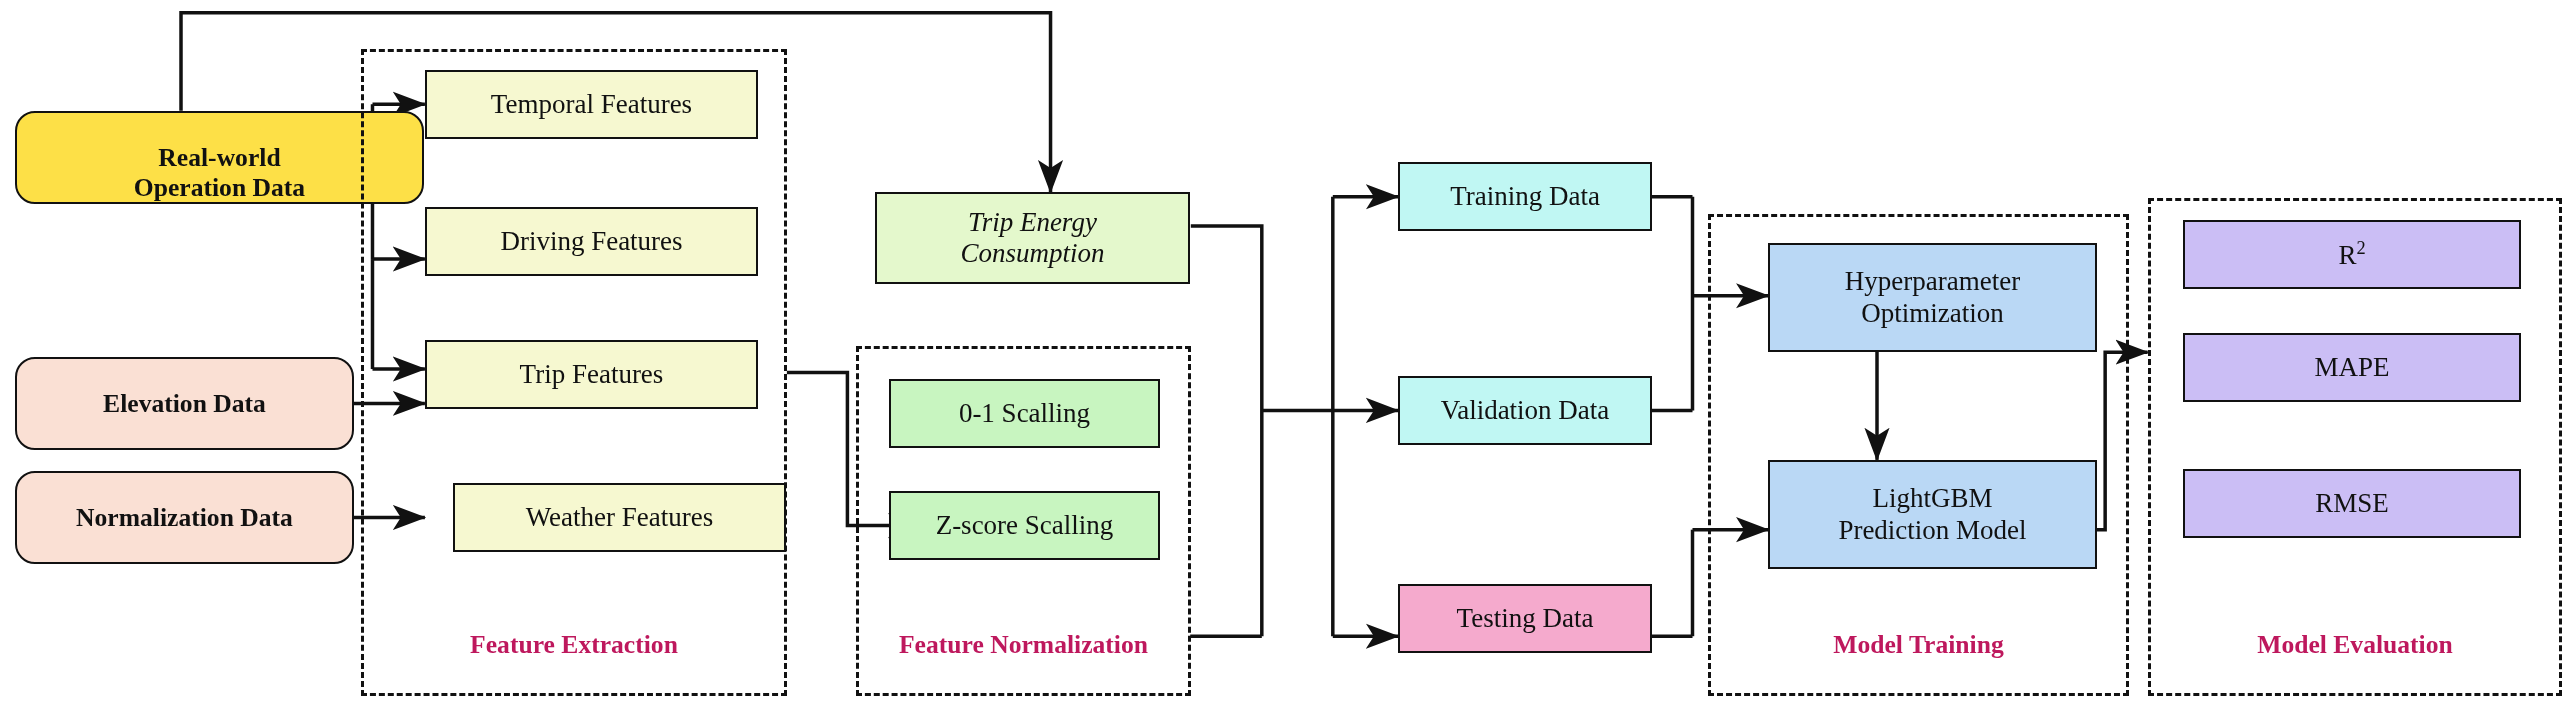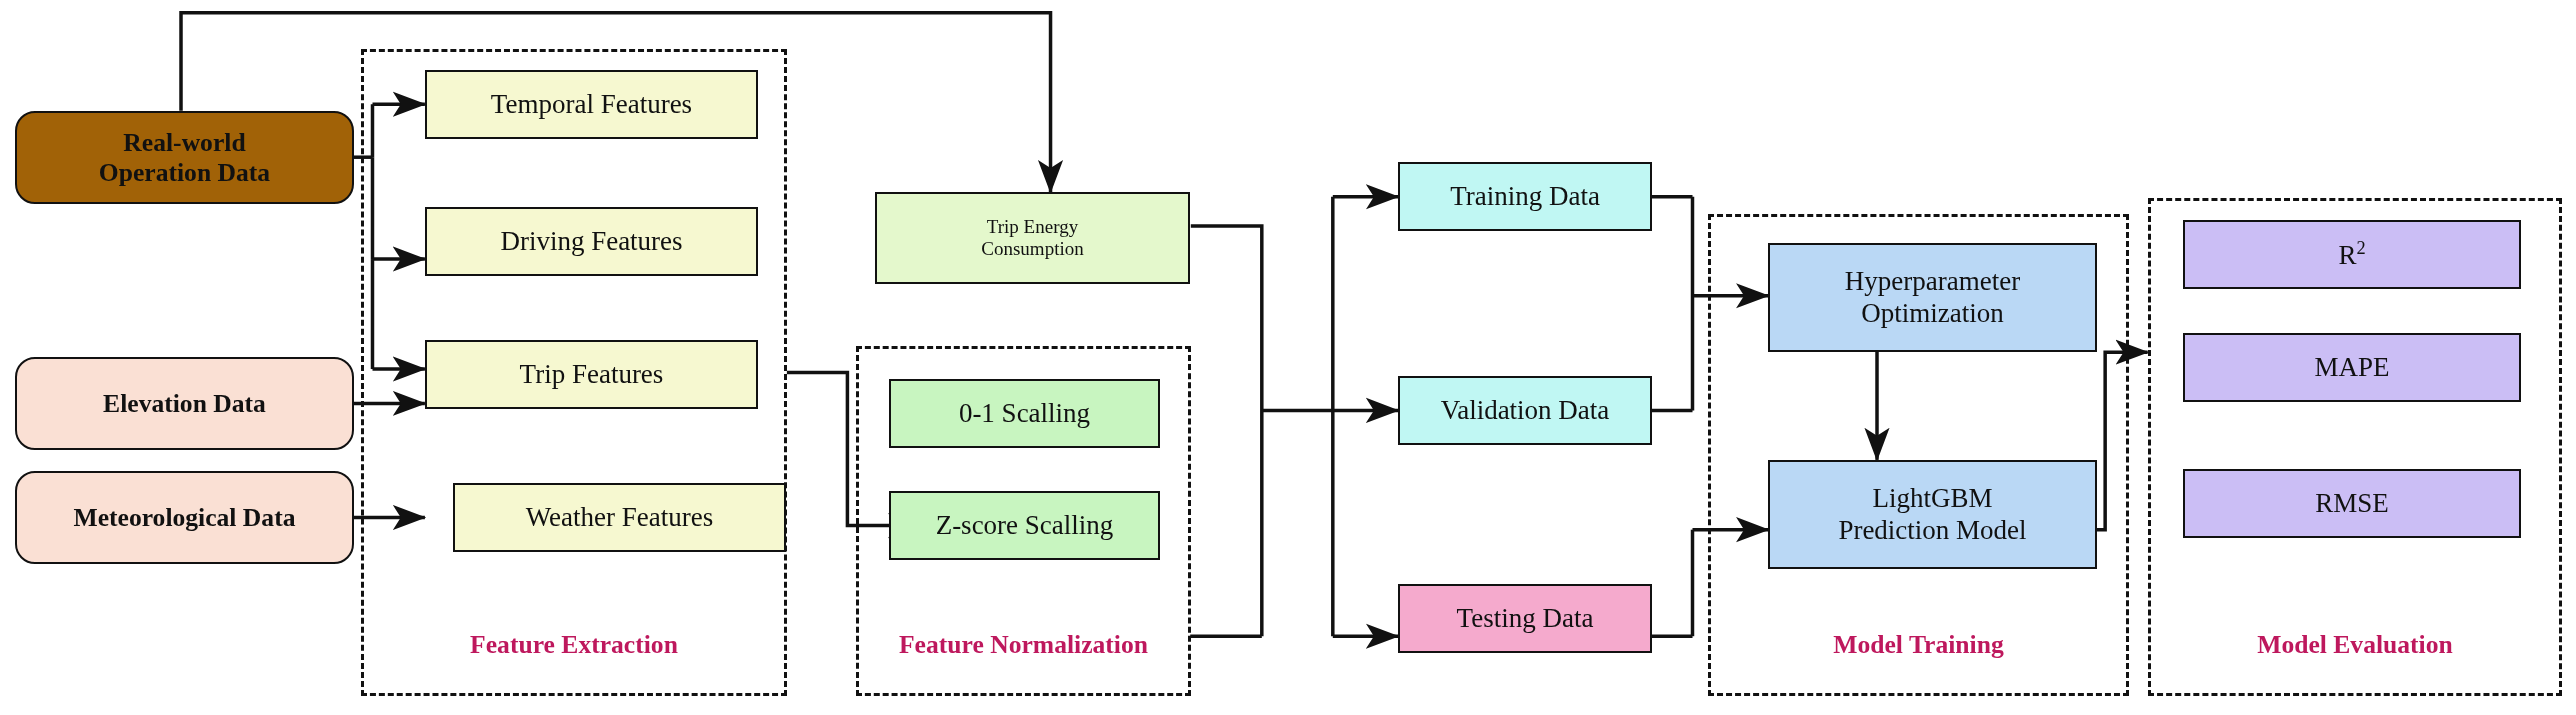--- a/index.html
+++ b/index.html
@@ -31,21 +31,21 @@
   .group-label{
     position:absolute;
     font-weight:bold;
     color:#be185d;
     text-align:center;
     font-family:"Liberation Serif", serif;
     white-space:nowrap;
   }
   .src{font-size:25.6px;}
   .feat{font-size:27px;}
-  .tec{font-size:19px;}
+  .tec{font-size:27px;font-style:italic;}
   .scal{font-size:27px;}
   .split{font-size:27px;}
   .train{font-size:27px;}
   .eval{font-size:27px;}
   .glabel{font-size:25.6px;}
   sup{font-size:0.68em;vertical-align:super;}
 </style>
 </head>
 <body>
 
@@ -93,30 +93,30 @@
       <path d="M2838,1093 L2908,1093"></path>
       <path d="M2908,1093 L2908,910"></path>
       <path d="M2908,910 L3038,910" marker-end="url(#ah)"></path>
 
       <path d="M3225,602 L3225,790" marker-end="url(#ah)"></path>
 
       <path d="M3567,910 L3617,910 L3617,605 L3690,605" marker-end="url(#ah)"></path>
     </g>
   </svg>
 
-  <div class="node rounded src" style="left:15px;top:111px;width:339px;height:93px;background:#a16207;">
+  <div class="node rounded src" style="left:15px;top:111px;width:409px;height:93px;background:#fde047;align-items:flex-end;">
     <span>Real-world<br>Operation Data</span>
   </div>
 
   <div class="node rounded src" style="left:15px;top:357px;width:339px;height:93px;background:#fae0d4;">
     <span>Elevation Data</span>
   </div>
 
   <div class="node rounded src" style="left:15px;top:471px;width:339px;height:93px;background:#fae0d4;">
-    <span>Meteorological Data</span>
+    <span>Normalization Data</span>
   </div>
 
   <div class="group" style="left:361px;top:49px;width:426px;height:647px;"></div>
   <div class="group-label glabel" style="left:361px;top:630px;width:426px;">Feature Extraction</div>
 
   <div class="node feat" style="left:425px;top:70px;width:333px;height:69px;background:#f6f8d0;">
     <span>Temporal Features</span>
   </div>
   <div class="node feat" style="left:425px;top:340px;width:333px;height:69px;background:#f6f8d0;">
     <span>Trip Features</span>

